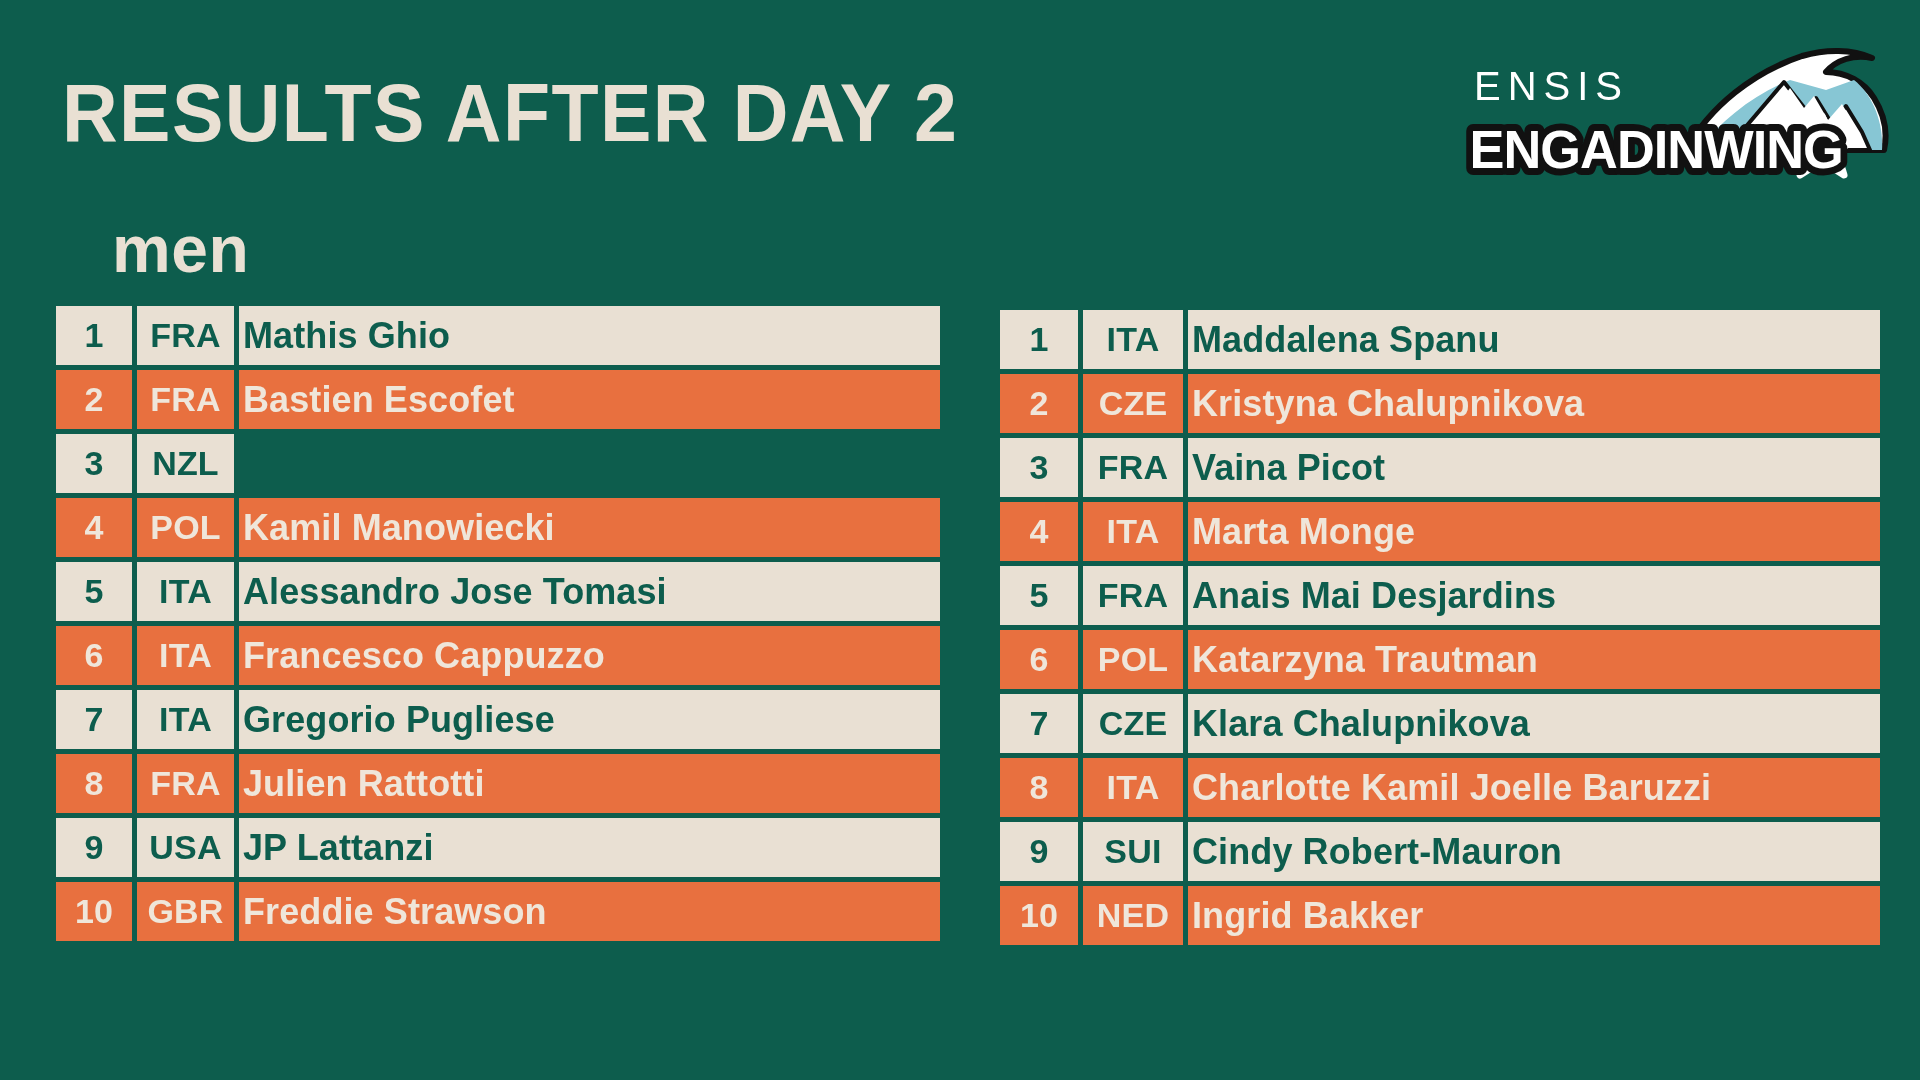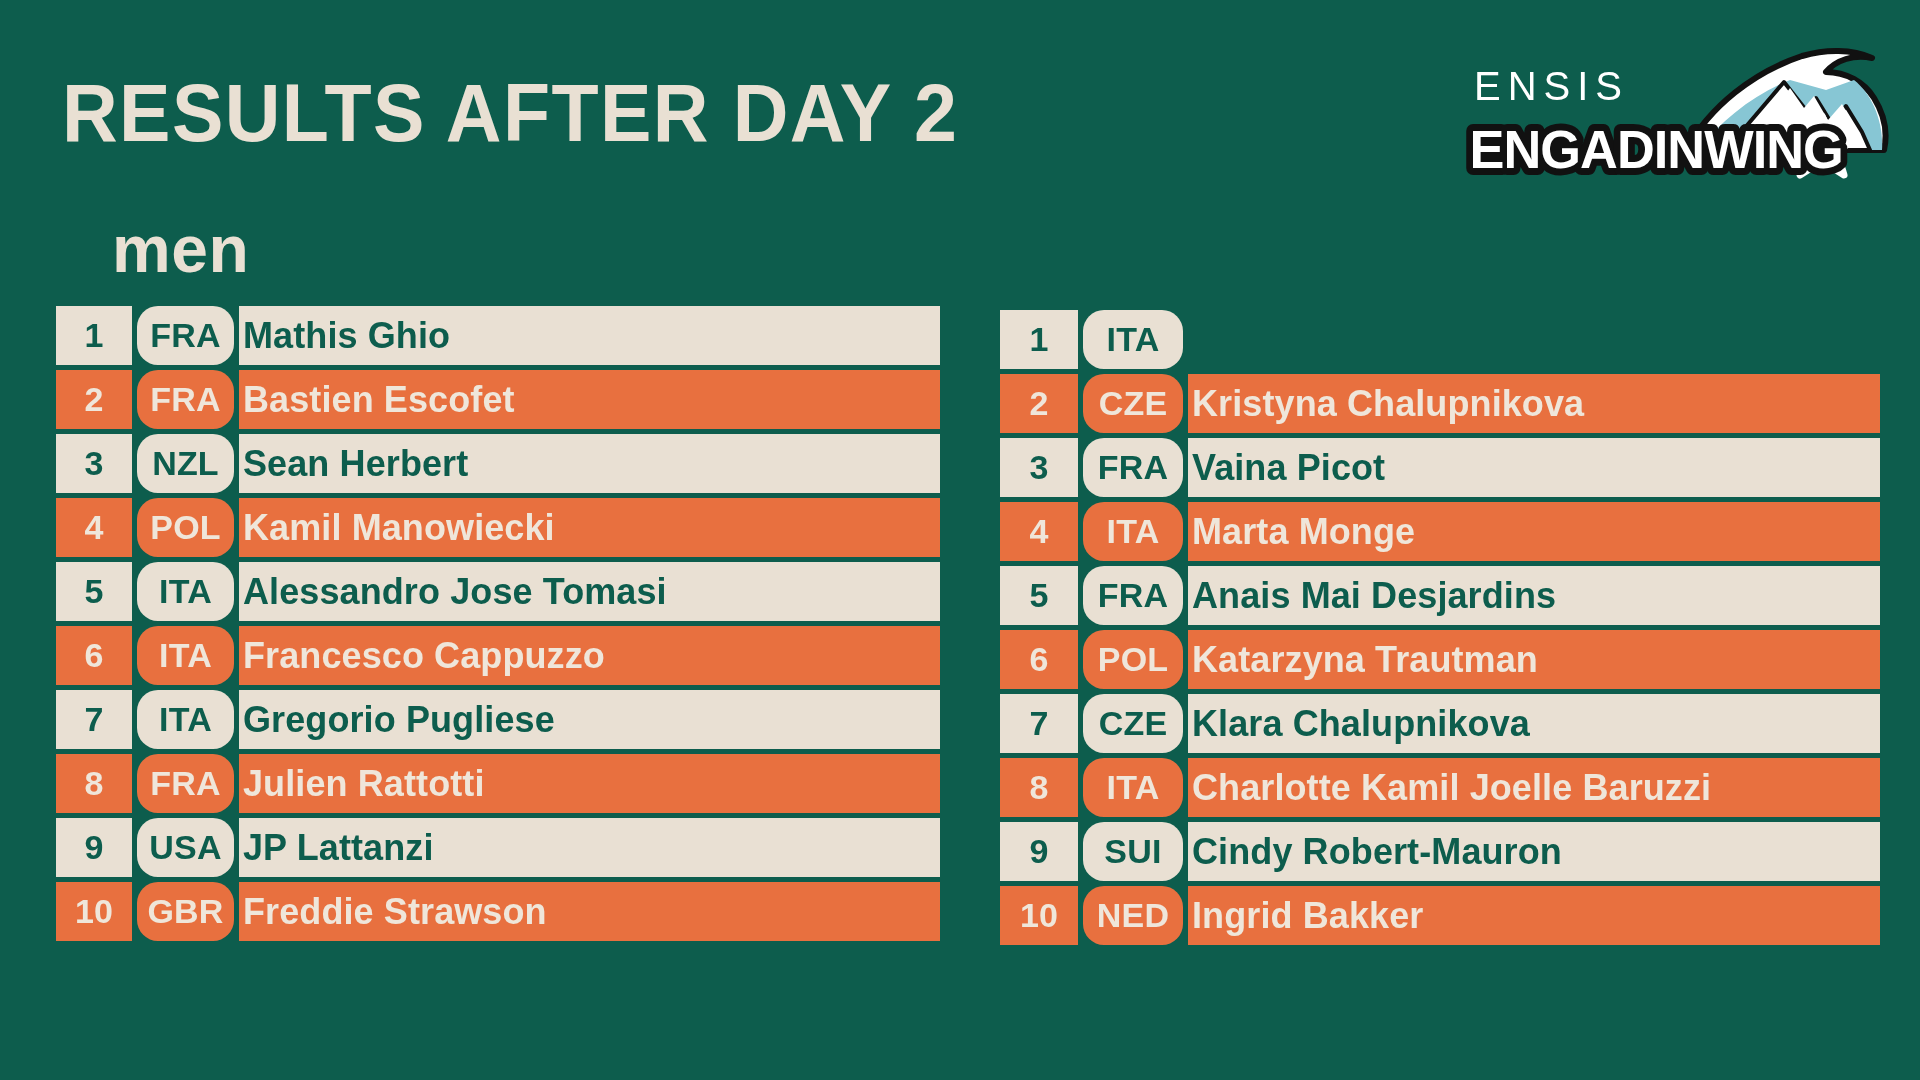--- a/index.html
+++ b/index.html
@@ -91,21 +91,20 @@
     justify-content: center;
     font-size: 34px;
   }
   .board.women .cell-rank { width: 78px; }
 
   .cell-country {
     width: 97px;
     justify-content: center;
     font-size: 34px;
     letter-spacing: 0.2px;
-    border-radius: 21px;
   }
   .board.women .cell-country { width: 100px; }
 
   .cell-name {
     flex: 1;
     justify-content: flex-start;
     font-size: 36px;
     padding-left: 4px;
     letter-spacing: 0.1px;
   }
@@ -152,21 +151,20 @@
         <div class="cell cell-name">Mathis Ghio</div>
       </div>
       <div class="result-row accent">
         <div class="cell cell-rank">2</div>
         <div class="cell cell-country">FRA</div>
         <div class="cell cell-name">Bastien Escofet</div>
       </div>
       <div class="result-row light">
         <div class="cell cell-rank">3</div>
         <div class="cell cell-country">NZL</div>
-        <div class="cell cell-name">Sean Herbert</div>
       </div>
       <div class="result-row accent">
         <div class="cell cell-rank">4</div>
         <div class="cell cell-country">POL</div>
         <div class="cell cell-name">Kamil Manowiecki</div>
       </div>
       <div class="result-row light">
         <div class="cell cell-rank">5</div>
         <div class="cell cell-country">ITA</div>
         <div class="cell cell-name">Alessandro Jose Tomasi</div>
@@ -198,20 +196,21 @@
       </div>
     </div>
 </section>
 
 <section class="board women">
 
   <div class="results-table">
       <div class="result-row light">
         <div class="cell cell-rank">1</div>
         <div class="cell cell-country">ITA</div>
+        <div class="cell cell-name">Maddalena Spanu</div>
       </div>
       <div class="result-row accent">
         <div class="cell cell-rank">2</div>
         <div class="cell cell-country">CZE</div>
         <div class="cell cell-name">Kristyna Chalupnikova</div>
       </div>
       <div class="result-row light">
         <div class="cell cell-rank">3</div>
         <div class="cell cell-country">FRA</div>
         <div class="cell cell-name">Vaina Picot</div>

